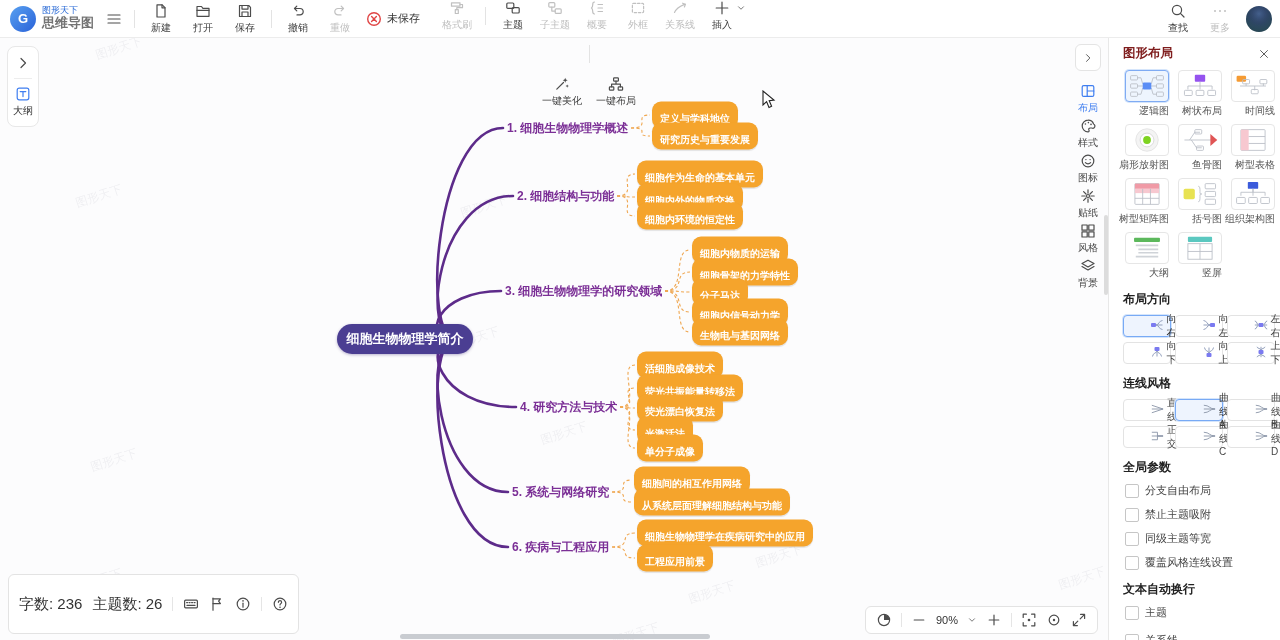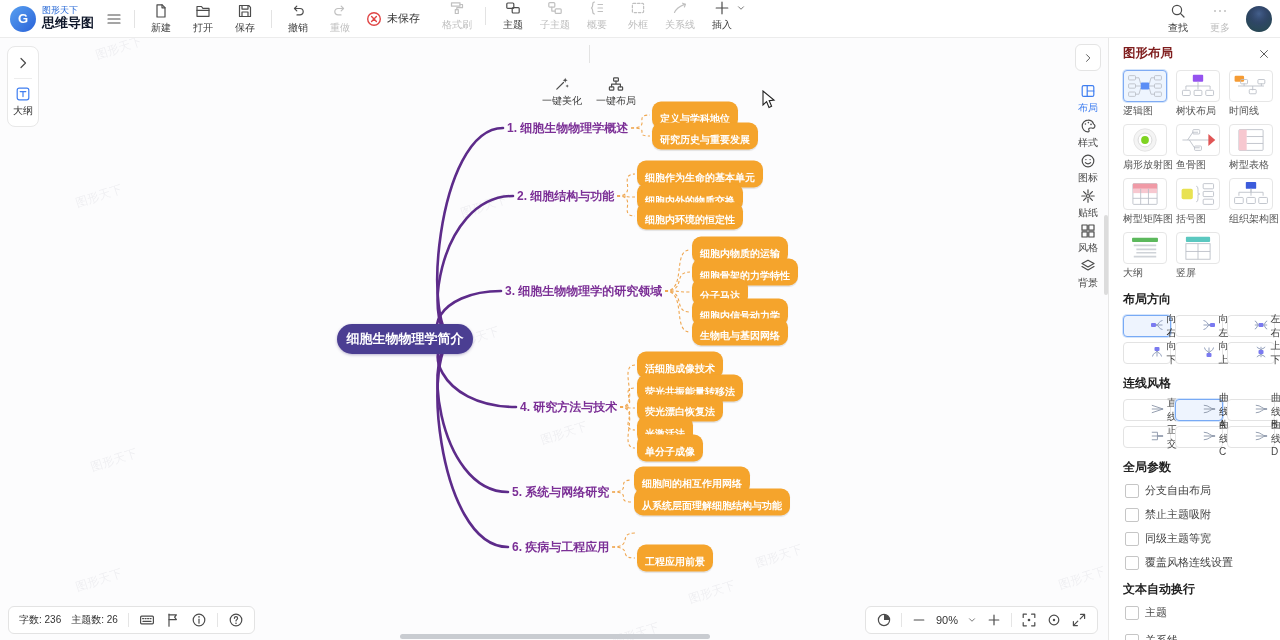--- a/index.html
+++ b/index.html
@@ -30,21 +30,21 @@
   .ic.xs{width:10px;height:10px;}
 
   
   .toolbar{position:absolute;left:0;top:0;width:1280px;height:37px;background:#fff;border-bottom:1px solid #ececec;z-index:30;}
   .tb-left{position:absolute;left:10px;top:0;height:37px;display:flex;align-items:center;gap:12px;}
   .logo{display:flex;align-items:center;gap:6px;}
   .logo-circle{width:26px;height:26px;border-radius:50%;background:linear-gradient(135deg,#58a0f0,#2a62d8);
     color:#fff;font-size:13px;font-weight:bold;display:flex;align-items:center;justify-content:center;}
   .logo-text{display:flex;flex-direction:column;line-height:1.1;}
   .logo-text .l1{font-size:9px;color:#2b6bd6;}
-  .logo-text .l2{font-size:13px;font-weight:bold;color:#0f172a;}
+  .logo-text .l2{font-size:13px;font-weight:bold;color:#737373;}
   .vdiv{width:1px;height:18px;background:#e3e3e3;flex:none;}
   .tbtn{display:flex;flex-direction:column;align-items:center;gap:2px;font-size:10px;color:#3d3d3d;min-width:28px;position:relative;cursor:default;}
   .tbtn.disabled{opacity:.35;}
   .tbtn .chev{position:absolute;right:-10px;top:3px;}
   .group{display:flex;align-items:center;gap:14px;}
   .unsaved{display:flex;align-items:center;gap:5px;font-size:11px;color:#333;}
   .tb-center{position:absolute;left:442px;top:0;height:37px;display:flex;align-items:center;gap:13px;flex-direction:column;}
   .tb-right{position:absolute;right:8px;top:0;height:37px;display:flex;align-items:center;gap:12px;}
   .avatar{width:26px;height:26px;border-radius:50%;background:radial-gradient(circle at 50% 30%,#44608c 0%,#2a3a5c 45%,#10131f 100%);
     box-shadow:inset 0 -6px 8px rgba(90,200,190,.25);}
@@ -64,36 +64,36 @@
   .strip-item.active{color:#3f7ef0;}
   .strip-item.active .ic svg *{stroke:#3f7ef0;}
   .strip-scroll{position:absolute;right:172px;top:215px;width:4px;height:80px;background:#dcdcdc;border-radius:2px;z-index:21;}
 
   
   .right-panel{position:absolute;right:0;top:37px;width:172px;height:603px;background:#fff;border-left:1px solid #e8e8e8;
     box-sizing:border-box;padding:8px 10px 0 14px;overflow:hidden;z-index:25;}
   .rp-title-row{display:flex;align-items:center;justify-content:space-between;}
   .rp-title{font-size:12.5px;font-weight:bold;color:#7f1d1d;}
   .thumbs{display:flex;flex-wrap:wrap;gap:6px 7px;margin-top:8px;width:152px;}
-  .thumb{width:46px;display:flex;flex-direction:column;align-items:flex-start;cursor:default;}
+  .thumb{width:46px;display:flex;flex-direction:column;align-items:flex-end;cursor:default;}
   .thumb .box{width:44px;height:32px;border:1px solid #e6e6e6;border-radius:4px;background:#fff;display:flex;align-items:center;justify-content:center;box-sizing:border-box;}
   .thumb.selected .box{border-color:#7fabf3;background:#eef5fe;box-shadow:0 0 0 1px #d5e5fb;}
   .thumb .lbl{font-size:10px;color:#555;margin-top:2px;white-space:nowrap;}
   .sec-title{font-size:12px;font-weight:bold;color:#222;margin:11px 0 7px;}
   .btn-grid{display:grid;grid-template-columns:repeat(3,48px);gap:5px 4px;}
   .opt-btn{height:20px;border:1px solid #e3e3e3;border-radius:4px;background:#fff;display:flex;align-items:center;justify-content:center;gap:3px;
     font-size:10px;color:#444;cursor:default;padding-left:32px;}
   .opt-btn.selected{border-color:#78aaf5;background:#eef4fe;color:#333;box-shadow:0 0 0 1px #d5e5fb;}
   .chk-row{display:flex;align-items:center;gap:6px;margin:0 0 9px 2px;font-size:11px;color:#444;}
   .chk-row.wide{margin-bottom:13px;}
   .cb{width:12px;height:12px;border:1px solid #c6c6c6;border-radius:2px;background:#fff;flex:none;}
 
   
   .status-pill{position:absolute;left:8px;bottom:6px;height:26px;background:#fff;border:1px solid #e3e3e3;border-radius:6px;
-    display:flex;align-items:center;gap:10px;padding:0 10px;z-index:20;font-size:10px;color:#333;}
+    display:flex;align-items:center;gap:10px;padding:16px 10px;z-index:20;font-size:15px;color:#333;}
   .zoom-pill{position:absolute;right:182px;bottom:6px;height:26px;background:#fff;border:1px solid #e3e3e3;border-radius:6px;
     display:flex;align-items:center;gap:9px;padding:0 10px;z-index:20;font-size:11px;color:#333;}
   .pill-div{width:1px;height:14px;background:#e5e5e5;}
   .hscroll{position:absolute;left:400px;bottom:1px;width:310px;height:5px;background:#c9ccd1;border-radius:3px;z-index:15;}
 
   .cursor{position:absolute;left:762px;top:90px;z-index:40;pointer-events:none;}
 </style>
 </head>
 <body>
 
@@ -159,20 +159,21 @@
         <div class="b-label" style="left: 520px; top: 407px; text-align: right;">4. 研究方法与技术</div>
         <span class="child" style="left: 637px; top: 365px;">活细胞成像技术</span>
         <span class="child" style="left: 637px; top: 388px;">荧光共振能量转移法</span>
         <span class="child" style="left: 637px; top: 408px;">荧光漂白恢复法</span>
         <span class="child" style="left: 637px; top: 430px;">光激活法</span>
         <span class="child" style="left: 637px; top: 448px;">单分子成像</span>
         <div class="b-label" style="left: 512px; top: 492px;">5. 系统与网络研究</div>
         <span class="child" style="left: 634px; top: 480px;">细胞间的相互作用网络</span>
         <span class="child" style="left: 634px; top: 502px;">从系统层面理解细胞结构与功能</span>
         <div class="b-label" style="left: 512px; top: 547px;">6. 疾病与工程应用</div>
+        <span class="child" style="left: 637px; top: 533px;">细胞生物物理学在疾病研究中的应用</span>
         <span class="child" style="left: 637px; top: 558px;">工程应用前景</span>
       </div>
     <div class="cursor">
       <svg width="14" height="20" viewBox="0 0 14 20">
           <path d="M1 1 L1 15 L4.6 11.6 L7 17.4 L9.6 16.2 L7.2 10.6 L12 10.1 Z" fill="#fff" stroke="#222" stroke-width="1.1"></path>
         </svg>
     </div>
   </div>
 
   <div class="toolbar">

